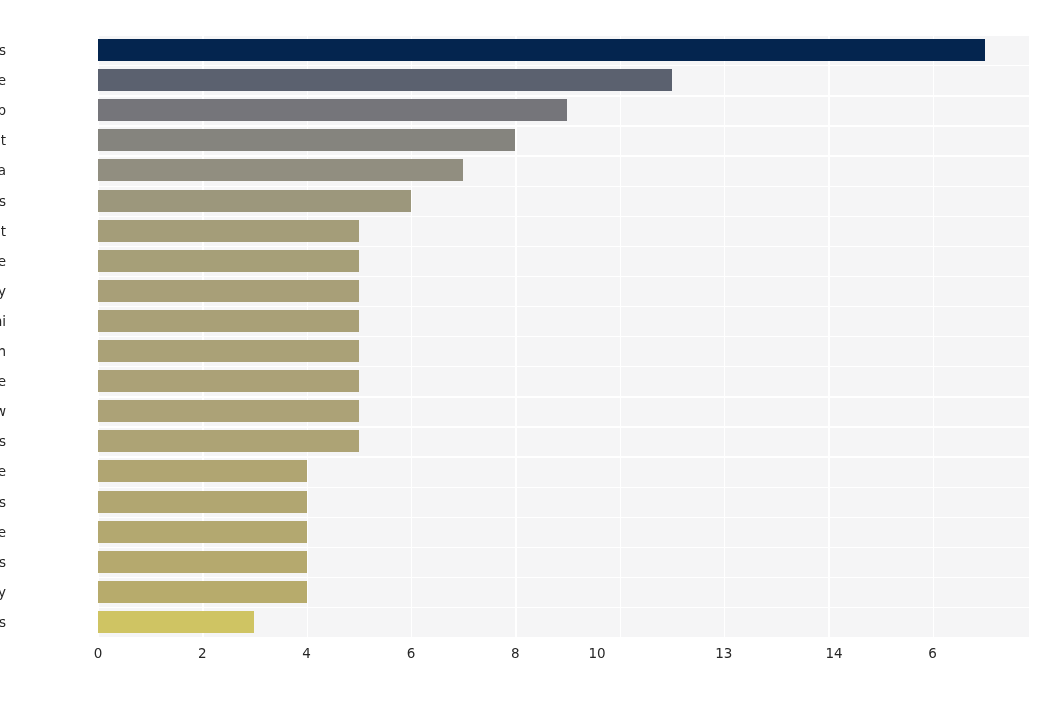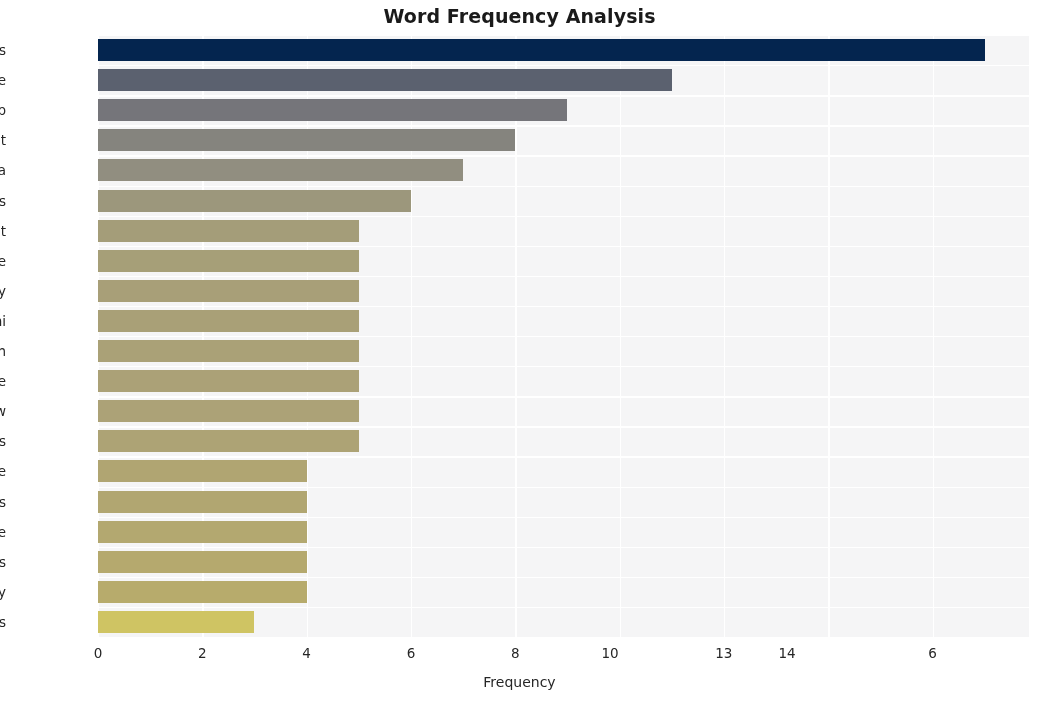--- a/index.html
+++ b/index.html
@@ -84,21 +84,20 @@
     text-align: center;
     font-size: 14px;
     color: #262626;
   }
 </style>
 </head>
 <body>
 
 <div id="figure">
 
-  <div id="chart-title">Word Frequency Analysis</div>
 
   <div id="plot-area">
     <div id="gridlines-v">
         <div class="gridline-v" style="left: 0px;"></div>
         <div class="gridline-v" style="left: 104.314px;"></div>
         <div class="gridline-v" style="left: 208.627px;"></div>
         <div class="gridline-v" style="left: 312.941px;"></div>
         <div class="gridline-v" style="left: 417.255px;"></div>
         <div class="gridline-v" style="left: 521.569px;"></div>
         <div class="gridline-v" style="left: 625.882px;"></div>
@@ -173,21 +172,20 @@
       <div class="ytick-label" style="top: 553.75px;">williams</div>
       <div class="ytick-label" style="top: 583.85px;">wednesday</div>
       <div class="ytick-label" style="top: 613.95px;">arguments</div>
     </div>
   <div id="xtick-labels">
       <div class="xtick-label" style="left: 98px;">0</div>
       <div class="xtick-label" style="left: 202.314px;">2</div>
       <div class="xtick-label" style="left: 306.627px;">4</div>
       <div class="xtick-label" style="left: 410.941px;">6</div>
       <div class="xtick-label" style="left: 515.255px;">8</div>
-      <div class="xtick-label" style="left: 610px;">10</div>
+      <div class="xtick-label" style="left: 597px;">10</div>
       <div class="xtick-label" style="left: 723.882px;">13</div>
-      <div class="xtick-label" style="left: 787px;">14</div>
+      <div class="xtick-label" style="left: 834px;">14</div>
       <div class="xtick-label" style="left: 932.51px;">6</div>
     </div>
 
-  <div id="xaxis-label">Frequency</div>
 
 </div>
 
 </body></html>

